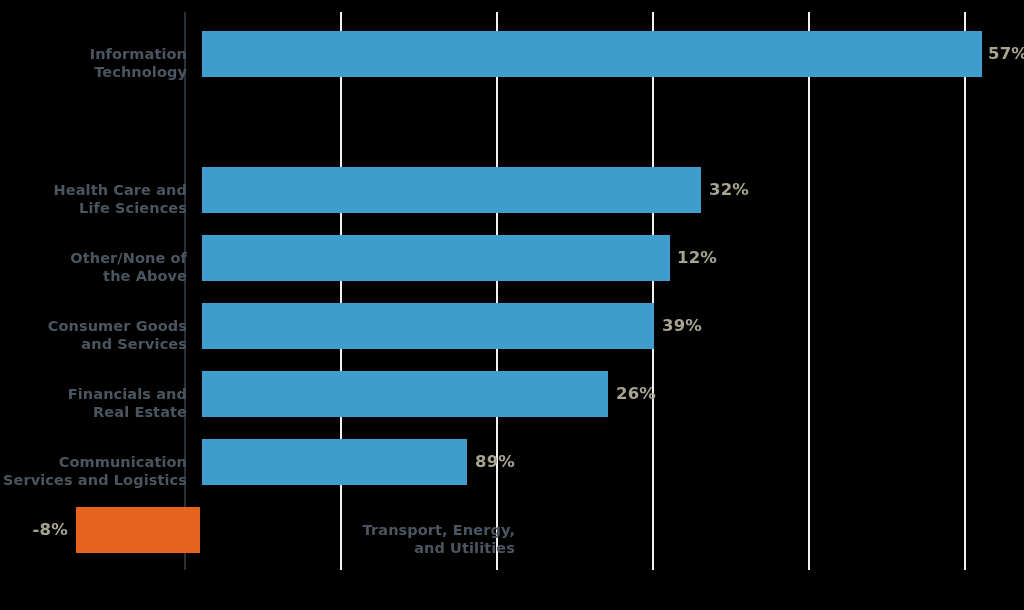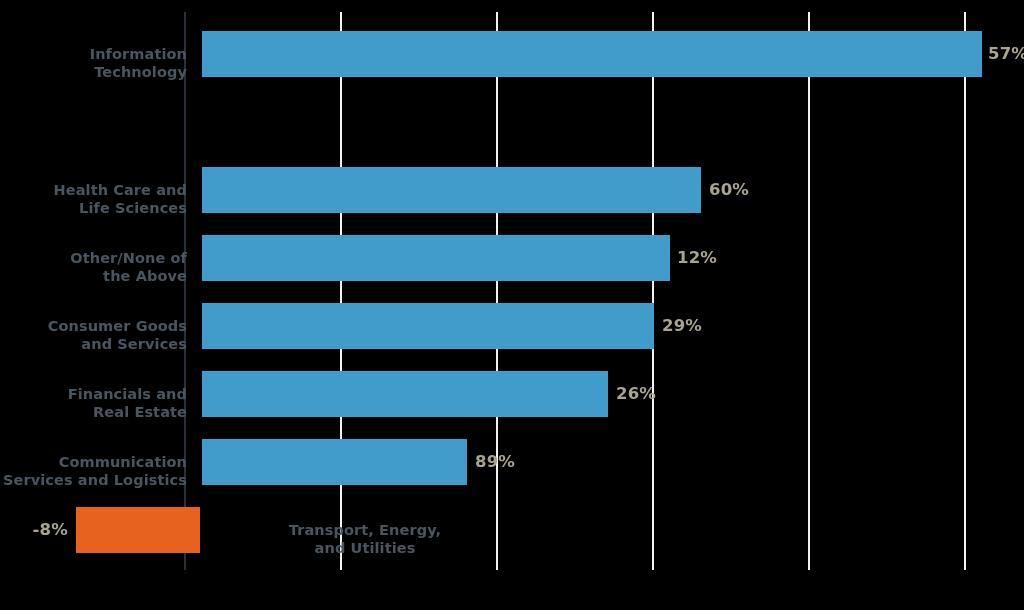--- a/index.html
+++ b/index.html
@@ -71,21 +71,21 @@
   .cat-label.left-side {
     right: 853px;      
     width: 300px;
     top: 50%;
     transform: translateY(-50%);
   }
 
   .cat-label.inside-right {
     left: 199px;
     width: 300px;
-    text-align: center;
+    text-align: right;
     color: #4a5560;
     top: 50%;
     transform: translateY(-50%);
   }
 
   .bar {
     position: absolute;
     top: 0;
     height: 46px;
   }
@@ -132,35 +132,35 @@
 Technology</div>
       <div class="bar positive" style="left:186px; width:780px"></div>
       <div class="value-label after" style="left:972px">57%</div>
     </div>
 
 
     <div class="row" style="top:167px">
       <div class="cat-label left-side">Health Care and
 Life Sciences</div>
       <div class="bar positive" style="left:186px; width:499px"></div>
-      <div class="value-label after" style="left:693px">60%</div>
+      <div class="value-label after" style="left:693px">32%</div>
     </div>
 
     <div class="row" style="top:235px">
       <div class="cat-label left-side">Other/None of
 the Above</div>
       <div class="bar positive" style="left:186px; width:468px"></div>
       <div class="value-label after" style="left:661px">12%</div>
     </div>
 
     <div class="row" style="top:303px">
       <div class="cat-label left-side">Consumer Goods
 and Services</div>
       <div class="bar positive" style="left:186px; width:452px"></div>
-      <div class="value-label after" style="left:646px">29%</div>
+      <div class="value-label after" style="left:646px">39%</div>
     </div>
 
     <div class="row" style="top:371px">
       <div class="cat-label left-side">Financials and
 Real Estate</div>
       <div class="bar positive" style="left:186px; width:406px"></div>
       <div class="value-label after" style="left:600px">26%</div>
     </div>
 
     <div class="row" style="top:439px">

